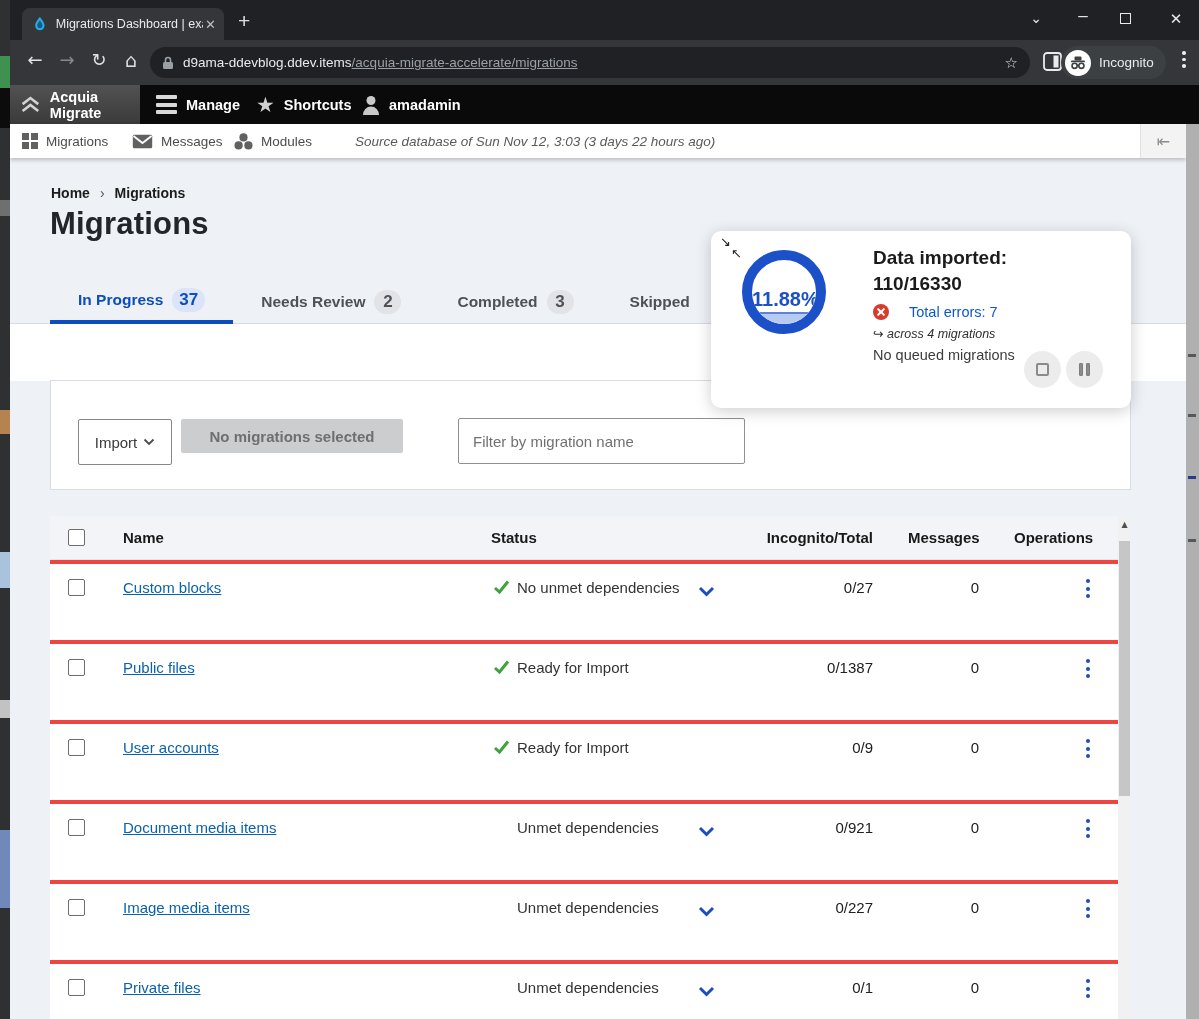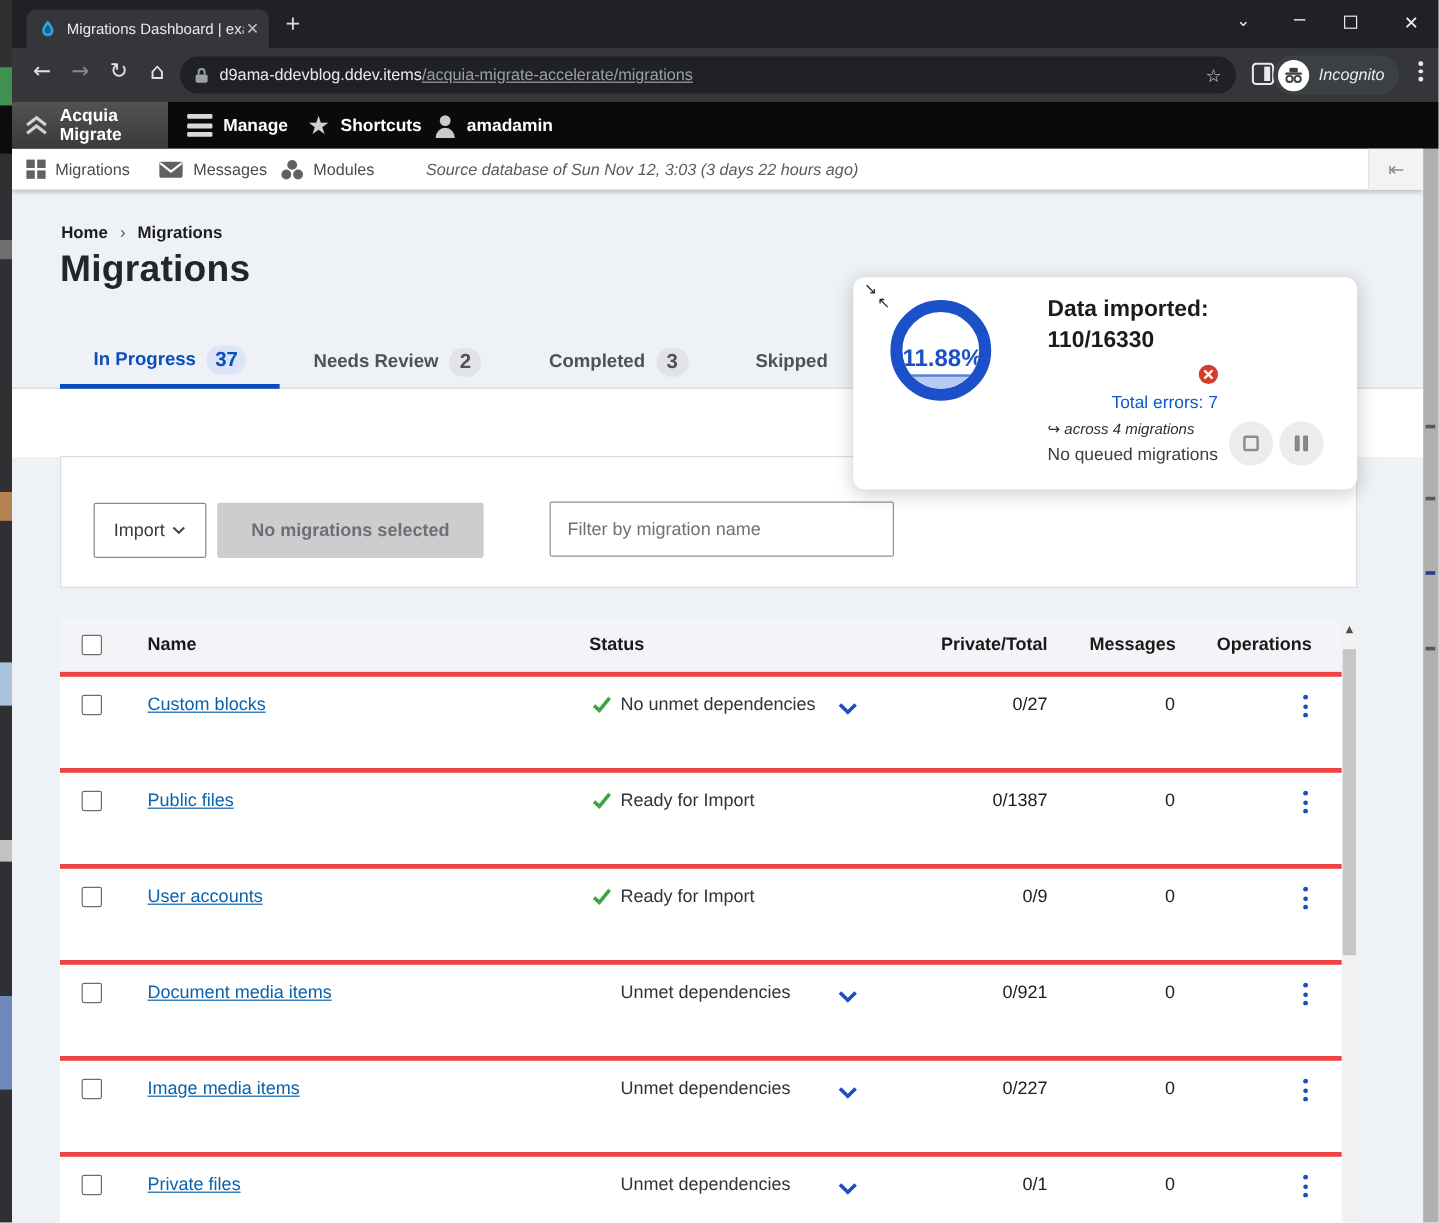--- a/index.html
+++ b/index.html
@@ -29,21 +29,21 @@
   #wc-close { left:1156px; font-size:15px; }
 
   #navbar { left:10px; top:40px; width:1189px; height:45px; background:#35363a; }
   .nav-ico { position:absolute; top:9px; font-size:18px; color:#dfe1e5; width:26px; text-align:center; }
   #omnibox { position:absolute; left:140px; top:7px; width:880px; height:31px; background:#202124;
     border-radius:16px; display:flex; align-items:center; padding:0 12px; }
   #omnibox .domain { color:#e8eaed; font-size:13.5px; margin-left:9px; }
   #omnibox .path { color:#9aa0a6; font-size:13.5px;text-decoration:underline; }
   #bookmark-star { margin-left:auto; color:#dadce0; font-size:15px; }
   #incognito-badge { position:absolute; left:1051px; top:6px; height:33px; border-radius:17px;
-    background:#3c4043; display:flex; align-items:center; padding:0 12px 0 4px;font-style:italic; }
+    background:#3c4043; display:flex; align-items:center; padding:0 12px 0 4px; }
   #incognito-badge .circ { width:26px; height:26px; border-radius:50%; background:#fff; display:flex; align-items:center; justify-content:center; }
   #incognito-badge .lbl { color:#e8eaed; font-size:13.5px; margin-left:8px; }
   #browser-menu { position:absolute; left:1172px; top:11px; display:flex; flex-direction:column; gap:3px; }
   #browser-menu i { width:3.5px; height:3.5px; border-radius:50%; background:#e8eaed; }
 
   
   #adminbar { left:10px; top:85px; width:1189px; height:39px; background:#0a0a0a; }
   .adm { position:absolute; top:0; height:39px; display:flex; align-items:center; gap:9px;
     color:#fff; font-weight:700; font-size:14.5px; }
   #adm-acquia { left:0; width:130px; padding-left:10px; background:linear-gradient(#525252,#3a3a3a); }
@@ -85,21 +85,21 @@
   .tab.active { border-bottom:4px solid #0b4dbf; }
   .tab.active .tab-label { color:#0b4dbf; }
   .tab.active .tab-badge { background:#dbe4f8; color:#0b4dbf; }
 
   
   #import-card { position:absolute; left:40px; top:222px; width:1081px; height:110px; background:#fff;
     border:1px solid #dadde1; }
   #import-btn { position:absolute; left:27px; top:38px; width:94px; height:46px; background:#fff;
     border:1px solid #85878c; border-radius:2px; display:flex; align-items:center; justify-content:center;
     gap:6px; font-size:15px; color:#3a3a3a; }
-  #noselect-btn { position:absolute; left:130px; top:38px; width:222px; height:46px; background:#cccdcf;
+  #noselect-btn { position:absolute; left:130px; top:38px; width:222px; height:34px; background:#cccdcf;
     border:none; border-radius:2px; font-weight:700; font-size:15px; color:#6d6f73; }
   #filter-input { position:absolute; left:407px; top:37px; width:287px; height:46px; border:1px solid #8e9095;
     border-radius:2px; padding:0 14px; font-size:15px; color:#333; font-family:"Liberation Sans",sans-serif; }
   #filter-input::placeholder { color:#717171; }
 
   
   #table-card { position:absolute; left:40px; top:358px; width:1081px; height:503px; background:#fff; overflow:hidden; }
   #thead { position:absolute; left:0; top:0; width:1081px; height:44px; background:#f2f4f7; border-bottom:1px solid #e2e4e8; }
   #thead .h { position:absolute; top:13px; font-weight:700; font-size:15px; color:#191919; }
   .cb { position:absolute; width:17px; height:17px; background:#fff; border:1.6px solid #6d6d6d; border-radius:2px; }
@@ -126,21 +126,21 @@
     border-radius:10px; box-shadow:0 3px 16px rgba(0,0,0,.2); z-index:20; }
   .resize-arrow { position:absolute; font-size:13px; color:#222; }
   #ra1 { left:9px; top:3px; } #ra2 { left:20px; top:15px; }
   #ring { position:absolute; left:31px; top:19px; width:84px; height:84px; border:10px solid #1b50c8;
     border-radius:50%; background:#fff; overflow:hidden; }
   #ring .fill { position:absolute; left:0; right:0; bottom:0; height:12px; background:#b7cbf2; border-top:2px solid #5d83d8; }
   #ring .pct { position:absolute; left:0; right:0; top:28px; text-align:center; color:#1b50c8;
     font-size:20px; font-weight:700; }
   #pc-text { position:absolute; left:162px; top:14px; }
   #pc-text .big { font-size:19px; font-weight:800; color:#1b1b1b; line-height:26px; }
-  #pc-errors { display:flex; align-items:flex-end; gap:8px; margin-top:7px;flex-direction:column; }
+  #pc-errors { display:flex; align-items:flex-end; gap:20px; margin-top:7px; }
   #pc-errors .lnk { color:#0a58d0; font-size:14.5px; }
   #pc-across { margin-top:6px; font-style:italic; font-size:12.5px; color:#2e2e2e; }
   #pc-across .arr { font-style:normal; font-family:"DejaVu Sans",sans-serif; }
   #pc-queue { margin-top:6px; font-size:14.5px; color:#3c3c3c; }
   .pc-btn { position:absolute; top:120px; width:37px; height:37px; border-radius:50%; background:#ececec;
     display:flex; align-items:center; justify-content:center; border:none; }
   #btn-stop { left:313px; } #btn-pause { left:355px; }
   #btn-stop .sq { width:13px; height:13px; border:2px solid #8b8b8b; border-radius:2px; }
   #btn-pause .bars { display:flex; gap:3px; }
   #btn-pause .bars i { width:4px; height:13px; background:#8b8b8b; border:1px solid #7e7e7e; border-radius:1px; }
@@ -314,21 +314,21 @@
       </div>
       <button id="noselect-btn">No migrations selected</button>
       <input id="filter-input" type="text" placeholder="Filter by migration name" style="">
     </div>
 
     <div id="table-card">
       <div id="thead">
         <span class="cb" style="left:18px;top:13px"></span>
         <span class="h" style="left:73px">Name</span>
         <span class="h" style="left:441px">Status</span>
-        <span class="h" style="left:660px;width:163px;text-align:right">Private/Total</span>
+        <span class="h" style="left:660px;width:163px;text-align:right">Incognito/Total</span>
         <span class="h" style="left:858px">Messages</span>
         <span class="h" style="left:964px">Operations</span>
       </div>
       <div id="tbody">
           <div class="trow first" style="top: 44px;">
             <span class="cb" style="left: 18px; top: 15px;"></span>
             <a class="name">Custom blocks</a>
             <span class="sicon"><svg width="17" height="16" viewBox="0 0 17 16">
                 <polyline points="2,9 6.5,13 15,2.5" fill="none" stroke="#3fa33f" stroke-width="3"></polyline>
               </svg></span>

